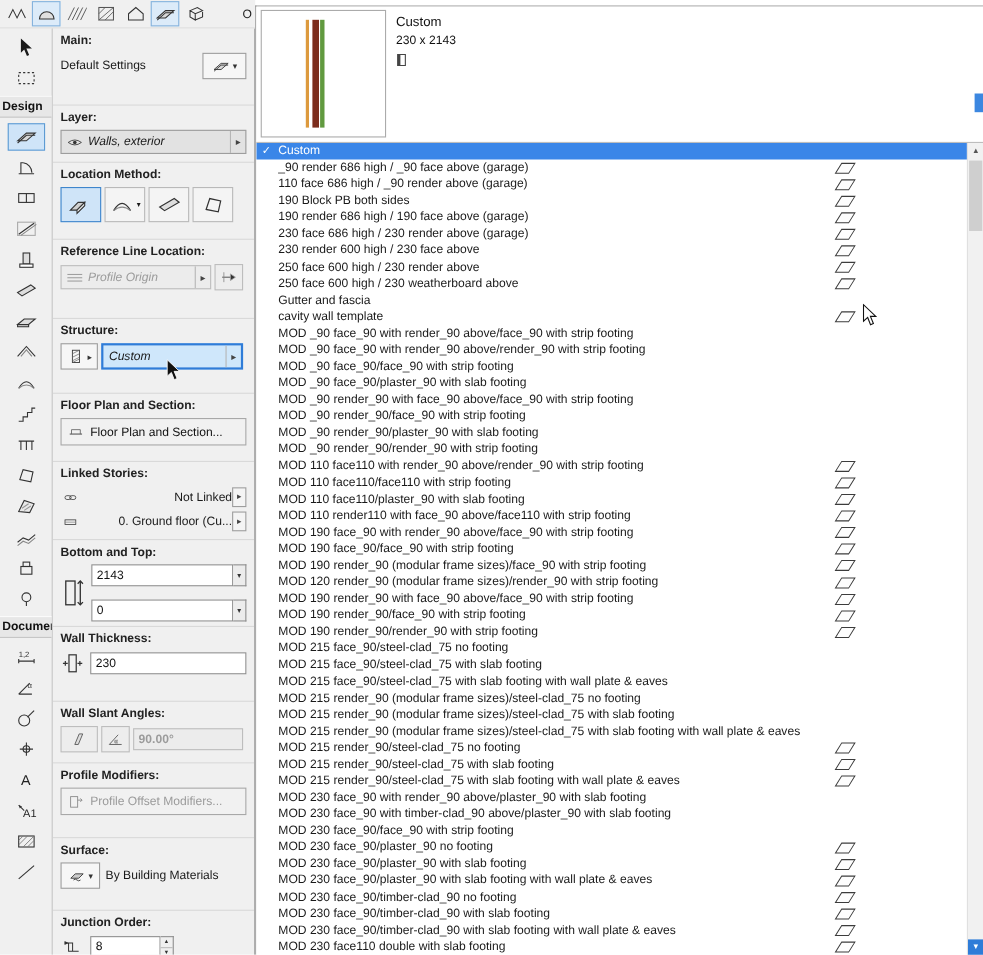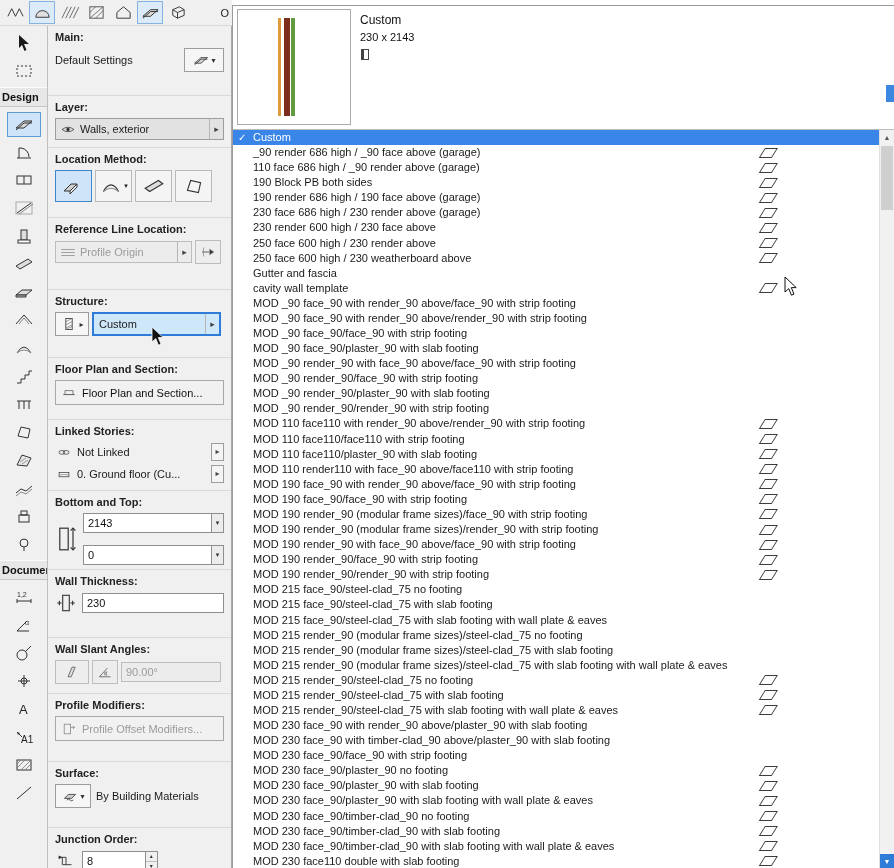--- a/index.html
+++ b/index.html
@@ -41,55 +41,55 @@
   .sec-linked{min-height:66px;}
   .sec-bt{min-height:66px;}
   .sec-thick{min-height:68px;}
   .sec-slant{min-height:56px;}
   .sec-pm{min-height:68px;}
   .sec-surf{min-height:66px;}
   .sec-junc{min-height:58px;border-bottom:none;}
 
   .combo{display:flex;align-items:center;height:22px;background:#e2e2e2;border:1px solid #9d9d9d;overflow:hidden;}
   .combo svg{width:18px;height:15px;margin:0 3px;flex:none;}
-  .combo .txt{white-space:nowrap;overflow:hidden;flex:1;}
+  .combo .txt{white-space:nowrap;overflow:hidden;flex:1;font-style:italic;}
   .combo .arrow-r{margin-left:auto;border-left:1px solid #b5b5b5;width:14px;text-align:center;color:#444;font-size:9px;line-height:20px;flex:none;}
   .combo.blue{background:#cfe7fb;border:2px solid #2f7cd8;height:24px;}
   .combo.disabled{color:#9b9b9b;background:#ececec;border-color:#bdbdbd;}
   .combo.disabled svg *{stroke:#a0a0a0;}
 
   .icon-btn{display:inline-flex;align-items:center;justify-content:center;background:#f6f6f6;border:1px solid #9d9d9d;height:24px;flex:none;}
   .icon-btn svg{width:18px;height:16px;}
   .icon-btn .dd{font-size:8px;color:#333;margin-left:1px;}
   .icon-btn.disabled{background:#ededed;border-color:#bdbdbd;}
   .icon-btn.disabled svg *{stroke:#a0a0a0;fill:none;}
   .w26{width:26px;} .w30{width:34px;} .w34{width:36px;} .w40{width:40px;}
 
   .geo-btn{width:37px;height:32px;display:inline-flex;align-items:center;justify-content:center;border:1px solid #b9b9b9;background:#f4f4f4;}
   .geo-btn svg{width:24px;height:22px;}
   .geo-btn .dd{font-size:7px;margin-left:1px;}
   .geo-btn.selected{background:#cfe4f8;border-color:#3f86cc;}
 
   input.field{height:20px;border:1px solid #8f8f8f;background:#fff;font:11px "Liberation Sans",sans-serif;padding:0 4px;width:100%;color:#111;}
-  input.field:disabled{color:#9b9b9b;background:#ececec;border-color:#bdbdbd;}
+  input.field:disabled{color:#9b9b9b;background:#ececec;border-color:#bdbdbd;font-weight:bold;}
   .inputrow{display:flex;align-items:stretch;width:100%;}
   .inputrow .mini{width:13px;border:1px solid #8f8f8f;border-left:none;background:#ececec;font-size:7px;display:flex;align-items:center;justify-content:center;color:#333;}
   .w70{width:76px;}
   .spin{width:15px;border:1px solid #8f8f8f;border-left:none;display:flex;flex-direction:column;background:#f0f0f0;}
   .spin span{flex:1;font-size:6px;line-height:9px;text-align:center;color:#333;}
   .spin span:first-child{border-bottom:1px solid #bdbdbd;}
 
   .wide-btn{display:flex;align-items:center;width:100%;height:25px;background:#f1f1f1;border:1px solid #a8a8a8;font:11px "Liberation Sans",sans-serif;padding:0 4px;color:#111;white-space:nowrap;overflow:hidden;}
   .wide-btn svg{width:18px;height:16px;margin-right:4px;flex:none;}
   .wide-btn.disabled{color:#9b9b9b;}
   .wide-btn.disabled svg *{stroke:#a0a0a0;}
 
   .linked-row{display:flex;align-items:center;height:20px;margin-bottom:2px;}
   .linked-row svg{width:18px;height:14px;margin-right:4px;flex:none;}
-  .linked-row .txt{flex:1;white-space:nowrap;overflow:hidden;}
+  .linked-row .txt{flex:1;white-space:nowrap;overflow:hidden;text-align:right;}
   .linked-row .side-btn{width:13px;height:18px;border:1px solid #9d9d9d;background:#f4f4f4;font-size:8px;line-height:16px;text-align:center;color:#444;flex:none;}
   .big-icon{width:24px;height:44px;margin-right:4px;flex:none;}
   .mid-icon{width:22px;height:22px;margin-right:5px;flex:none;}
 
   
   .popup{position:absolute;left:232px;top:5px;width:662px;height:863px;background:#fff;border:1px solid #9a9a9a;border-right:none;border-bottom:none;}
   .preview{position:relative;height:124px;border-bottom:1px solid #bdbdbd;background:#fff;}
   .thumb{position:absolute;left:4px;top:3px;width:114px;height:116px;border:1px solid #ababab;background:#fff;}
   .stripes{position:absolute;left:40px;top:8px;bottom:8px;display:flex;}
   .stripe{height:100%;}
@@ -727,21 +727,21 @@
       <div class="row"><span>MOD _90 render_90/face_90 with strip footing</span></div>
       <div class="row"><span>MOD _90 render_90/plaster_90 with slab footing</span></div>
       <div class="row"><span>MOD _90 render_90/render_90 with strip footing</span></div>
       <div class="row"><span>MOD 110 face110 with render_90 above/render_90 with strip footing</span><span class="row-icon"></span></div>
       <div class="row"><span>MOD 110 face110/face110 with strip footing</span><span class="row-icon"></span></div>
       <div class="row"><span>MOD 110 face110/plaster_90 with slab footing</span><span class="row-icon"></span></div>
       <div class="row"><span>MOD 110 render110 with face_90 above/face110 with strip footing</span><span class="row-icon"></span></div>
       <div class="row"><span>MOD 190 face_90 with render_90 above/face_90 with strip footing</span><span class="row-icon"></span></div>
       <div class="row"><span>MOD 190 face_90/face_90 with strip footing</span><span class="row-icon"></span></div>
       <div class="row"><span>MOD 190 render_90 (modular frame sizes)/face_90 with strip footing</span><span class="row-icon"></span></div>
-      <div class="row"><span>MOD 190 render_90 (modular frame sizes)/render_90 with strip footing</span><span class="row-icon"></span></div>
+      <div class="row"><span>MOD 120 render_90 (modular frame sizes)/render_90 with strip footing</span><span class="row-icon"></span></div>
       <div class="row"><span>MOD 190 render_90 with face_90 above/face_90 with strip footing</span><span class="row-icon"></span></div>
       <div class="row"><span>MOD 190 render_90/face_90 with strip footing</span><span class="row-icon"></span></div>
       <div class="row"><span>MOD 190 render_90/render_90 with strip footing</span><span class="row-icon"></span></div>
       <div class="row"><span>MOD 215 face_90/steel-clad_75 no footing</span></div>
       <div class="row"><span>MOD 215 face_90/steel-clad_75 with slab footing</span></div>
       <div class="row"><span>MOD 215 face_90/steel-clad_75 with slab footing with wall plate &amp; eaves</span></div>
       <div class="row"><span>MOD 215 render_90 (modular frame sizes)/steel-clad_75 no footing</span></div>
       <div class="row"><span>MOD 215 render_90 (modular frame sizes)/steel-clad_75 with slab footing</span></div>
       <div class="row"><span>MOD 215 render_90 (modular frame sizes)/steel-clad_75 with slab footing with wall plate &amp; eaves</span></div>
       <div class="row"><span>MOD 215 render_90/steel-clad_75 no footing</span><span class="row-icon"></span></div>

